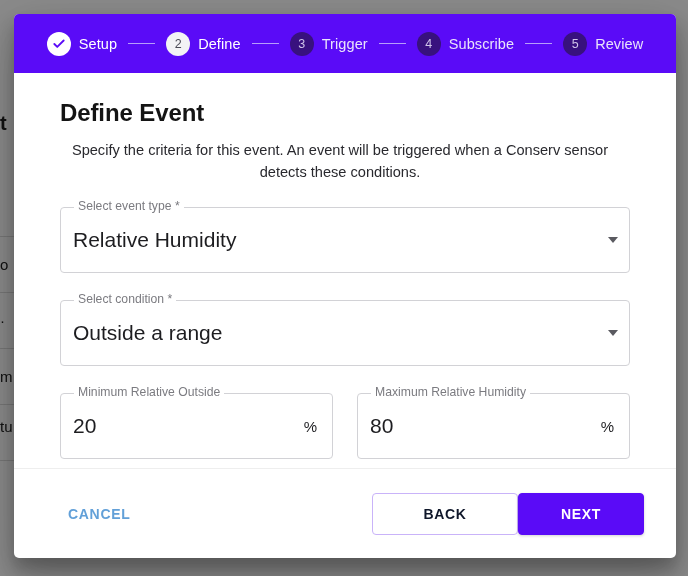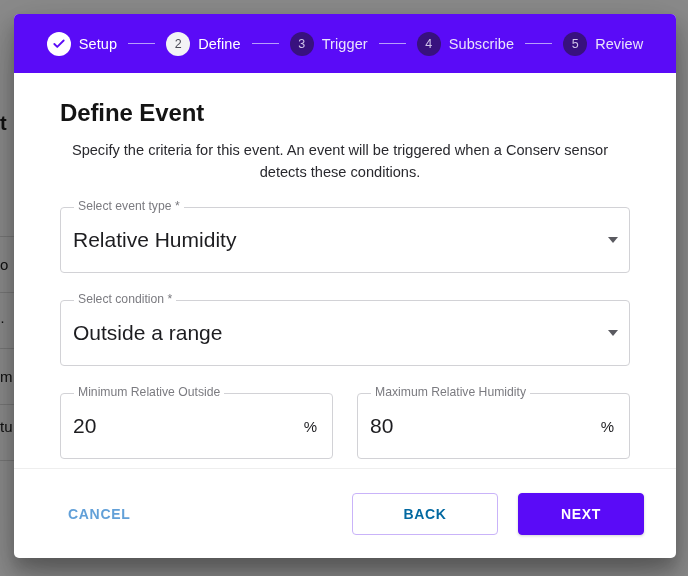--- a/index.html
+++ b/index.html
@@ -239,24 +239,23 @@
   .btn-cancel {
     background: transparent;
     border: none;
     color: #62a0d8;
     padding: 10px 8px;
   }
   .spacer { flex: 1 1 auto; }
   .btn-back {
     background: #ffffff;
     border: 1px solid #c9b3f9;
-    color: #0369a1;
+    color: #0f172a;
     width: 146px;
     height: 42px;
-    margin-right: 20px;
   }
   .btn-next {
     background: #5a0bf7;
     border: 1px solid #5a0bf7;
     color: #ffffff;
     width: 126px;
     height: 42px;
     box-shadow: 0 1px 3px rgba(0,0,0,0.18);
   }
 </style>

